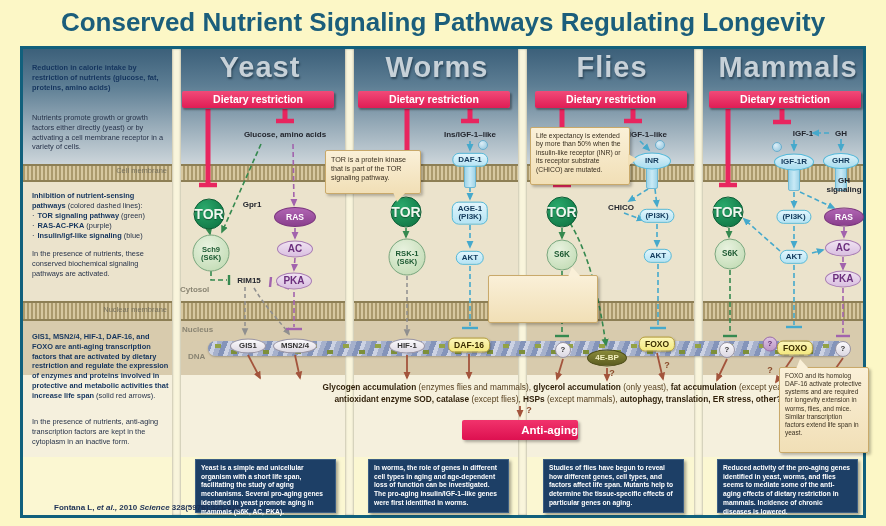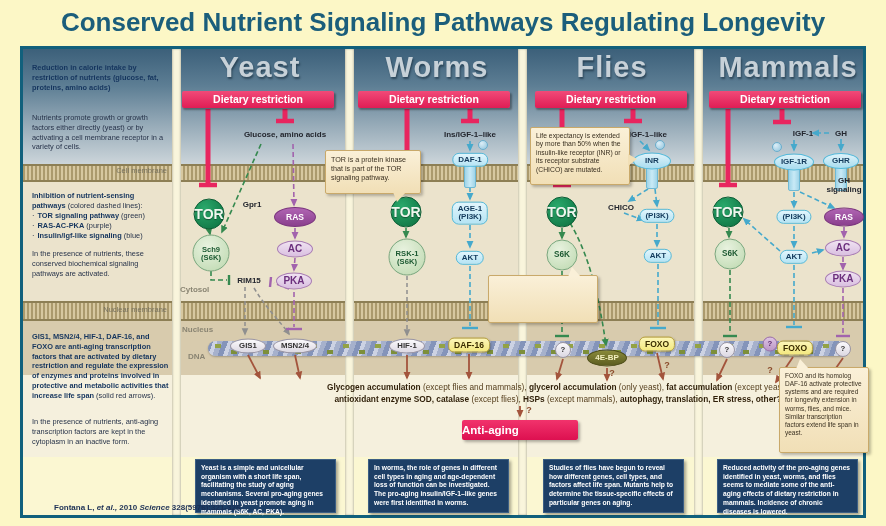--- a/index.html
+++ b/index.html
@@ -66,21 +66,21 @@
   .envlabel { position:absolute; z-index:6; font-size:8px; font-weight:bold; color:#8a8573; }
   .co { position:absolute; z-index:8; background:linear-gradient(#faf0d8,#f1dfb6); border:1px solid #c9a96a;
         box-shadow:2px 2px 3px rgba(0,0,0,.25); padding:4px 5px; font-size:7.2px; color:#3a3020; line-height:1.25;
         border-radius:2px; box-sizing:border-box; }
   .ptr { position:absolute; width:0; height:0; }
   .btext { position:absolute; left:240px; top:332px; width:590px; z-index:6; text-align:center; font-size:8.3px;
            color:#57401f; line-height:1.5; }
   .btext b { color:#2f1f08; }
   .aabox { position:absolute; left:439px; top:371px; width:116px; height:20px; z-index:6;
            background:linear-gradient(#f1336c,#dd1050); color:#fff; font-weight:bold; font-size:11.5px;
-           text-align:left; line-height:20px; border-radius:2px; box-shadow:2px 2px 3px rgba(0,0,0,.3); }
+           text-align:right; line-height:20px; border-radius:2px; box-shadow:2px 2px 3px rgba(0,0,0,.3); }
   .fbox { position:absolute; top:410px; width:141px; height:54px; z-index:6; background:#1d3f66;
           border:1px solid #3c5f85; color:#fff; font-size:6.7px; font-weight:bold; padding:4px 5px;
           line-height:1.3; box-sizing:border-box; box-shadow:2px 2px 3px rgba(0,0,0,.35); }
   .sp { position:absolute; left:9px; width:137px; z-index:6; font-size:7.4px; line-height:1.32; color:#27334a; }
   .sp b { color:#15355e; }
   .bullet-row { display:flex; }
   .bullet-dot { margin-right:3px; }
   .citation { position:absolute; left:10px; top:503px; z-index:12; font-size:8px; font-weight:bold; color:#1b2f55;margin-left:44px; }
 </style>
 </head>
@@ -302,21 +302,21 @@
     <div class="co" style="left:507px; top:78px; width:100px; height:58px; font-size:6.8px">
       <span>Life expectancy is extended by more than 50% when the insulin-like receptor (INR) or its receptor substrate (CHICO) are mutated.</span>
       <div class="ptr" style="right:-8px; top:26px; border-top:5px solid transparent; border-bottom:7px solid transparent; border-left:9px solid #f1dfb6"></div>
     </div>
     <div class="co" style="left:756px; top:318px; width:90px; height:86px; font-size:6.5px">
       <span>FOXO and its homolog DAF-16 activate protective systems and are required for longevity extension in worms, flies, and mice. Similar transcription factors extend life span in yeast.</span>
       <div class="ptr" style="left:16px; top:-9px; border-left:4px solid transparent; border-right:9px solid transparent; border-bottom:10px solid #faf0d8"></div>
     </div>
 
     <div class="btext">
-      <div><b>Glycogen accumulation</b><span> (except flies and mammals), </span><b>glycerol accumulation</b><span> (only yeast), </span><b>fat accumulation</b><span> (except yeast),</span></div>
+      <div><b>Glycogen accumulation</b><span> (enzymes flies and mammals), </span><b>glycerol accumulation</b><span> (only yeast), </span><b>fat accumulation</b><span> (except yeast),</span></div>
       <div><b>antioxidant enzyme SOD, catalase</b><span> (except flies), </span><b>HSPs</b><span> (except mammals), </span><b>autophagy, translation, ER stress, other?</b></div>
     </div>
     <div class="qtxt" style="left:506px; top:361px">?</div>
     <div class="aabox">Anti-aging</div>
 
     <div class="fbox" style="left:172px">Yeast is a simple and unicellular organism with a short life span, facilitating the study of aging mechanisms. Several pro-aging genes identified in yeast promote aging in mammals (S6K, AC, PKA).</div>
     <div class="fbox" style="left:345px">In worms, the role of genes in different cell types in aging and age-dependent loss of function can be investigated. The pro-aging insulin/IGF-1–like genes were first identified in worms.</div>
     <div class="fbox" style="left:520px">Studies of flies have begun to reveal how different genes, cell types, and factors affect life span. Mutants help to determine the tissue-specific effects of particular genes on aging.</div>
     <div class="fbox" style="left:694px">Reduced activity of the pro-aging genes identified in yeast, worms, and flies seems to mediate some of the anti-aging effects of dietary restriction in mammals. Incidence of chronic diseases is lowered.</div>
 

